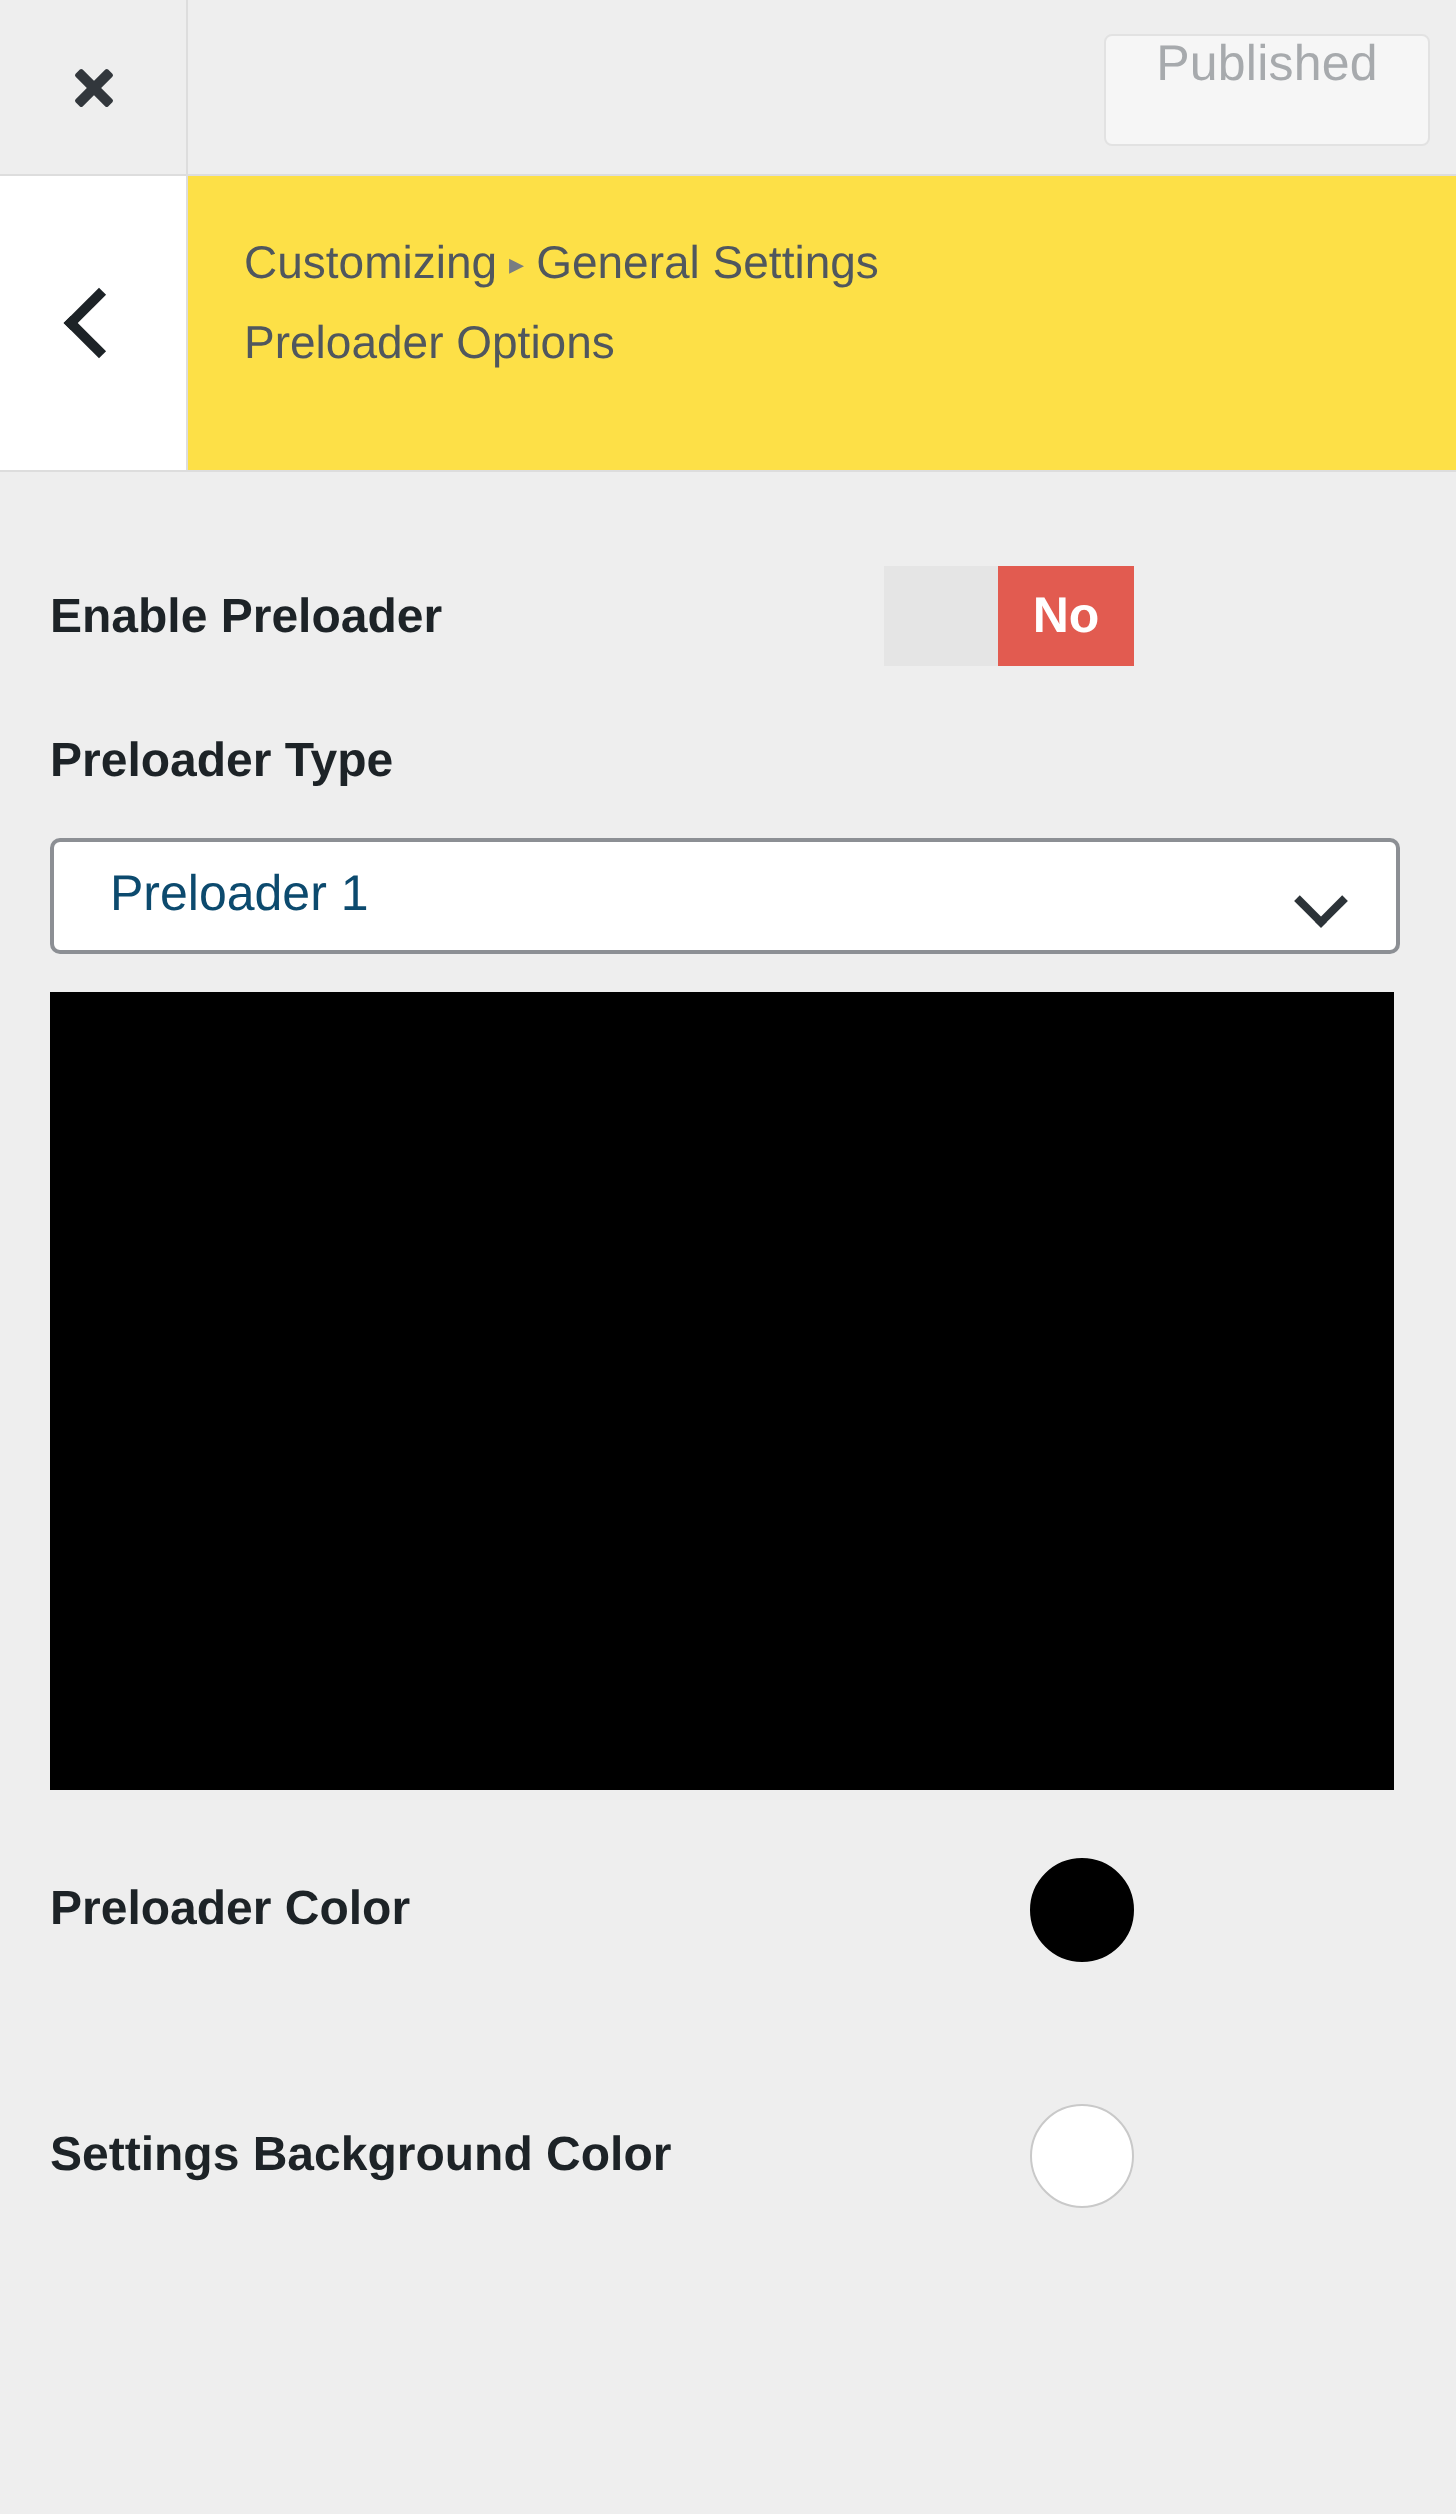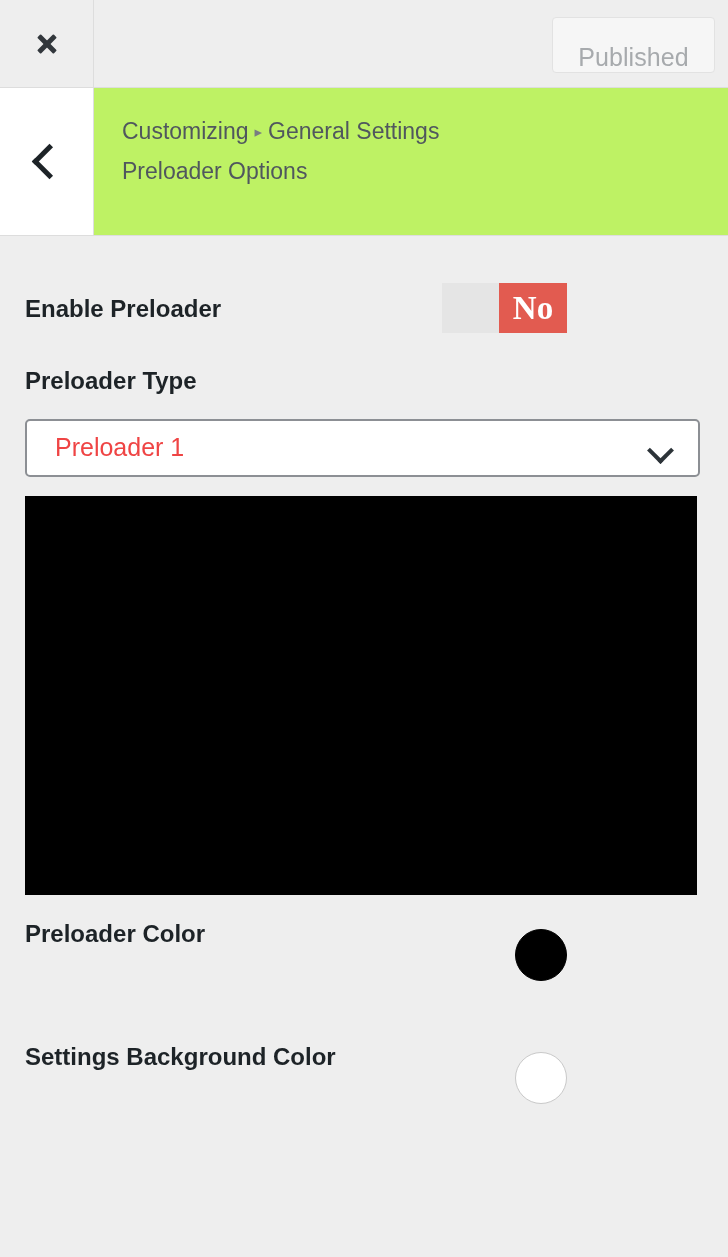--- a/index.html
+++ b/index.html
@@ -75,35 +75,35 @@
     top: 17px;
     width: 163px;
     height: 56px;
     background: #f6f6f6;
     border: 1px solid #e2e2e2;
     border-radius: 4px;
     color: #a7aaad;
     font-size: 25px;
     font-family: "Liberation Sans", sans-serif;
     display: flex;
-    align-items: flex-end;
+    align-items: flex-start;
     justify-content: center;
     box-sizing: border-box;
     cursor: default;
     letter-spacing: 0.1px;
   }
 
   
   .section-header {
     position: absolute;
     left: 0;
     top: 88px;
     width: 728px;
     height: 148px;
-    background: #bef264;
+    background: #fde047;
     border-bottom: 1px solid #dddddd;
     box-sizing: border-box;
   }
   .back-btn {
     position: absolute;
     left: 0;
     top: 0;
     width: 94px;
     height: 147px;
     border-right: 1px solid #dddddd;
@@ -196,27 +196,27 @@
     cursor: pointer;
     display: flex;
     align-items: stretch;
     justify-content: flex-end;
   }
   .switch-knob {
     width: 68px;
     height: 50px;
     background: #e25b50;
     color: #ffffff;
-    font-size: 33px;
+    font-size: 25px;
     font-weight: 700;
     display: flex;
     align-items: center;
     justify-content: center;
     box-sizing: border-box;
-    font-family: Liberation Serif, serif;
+    font-family: Liberation Sans, sans-serif;
   }
 
   
   .ctrl-type { top: 130px; }
   .select-wrap {
     position: relative;
     margin-top: 23px;
     width: 675px;
     height: 58px;
   }
@@ -224,21 +224,21 @@
     width: 100%;
     height: 58px;
     background: #ffffff;
     border: 2px solid #8c8f94;
     border-radius: 5px;
     box-sizing: border-box;
     display: flex;
     align-items: center;
     padding: 0 54px 0 28px;
     font-size: 25px;
-    color: #ef4444;
+    color: #0c4a6e;
     font-family: "Liberation Sans", sans-serif;
     cursor: pointer;
   }
   .select-chevron {
     position: absolute;
     right: 30px;
     top: 22px;
     width: 15px;
     height: 15px;
     border-right: 4px solid #2c3338;
@@ -255,20 +255,21 @@
     width: 672px;
     height: 399px;
     background: #000000;
     overflow: hidden;
   }
 
   
   .ctrl-color {
     height: 70px;
     display: flex;
+    align-items: center;
   }
   .ctrl-color .control-label { flex: 0 0 auto; }
   .ctrl-pre-color { top: 683px; }
   .ctrl-bg-color  { top: 806px; }
 
   .swatch {
     position: absolute;
     right: 0;
     top: 50%;
     transform: translateY(-50%);

